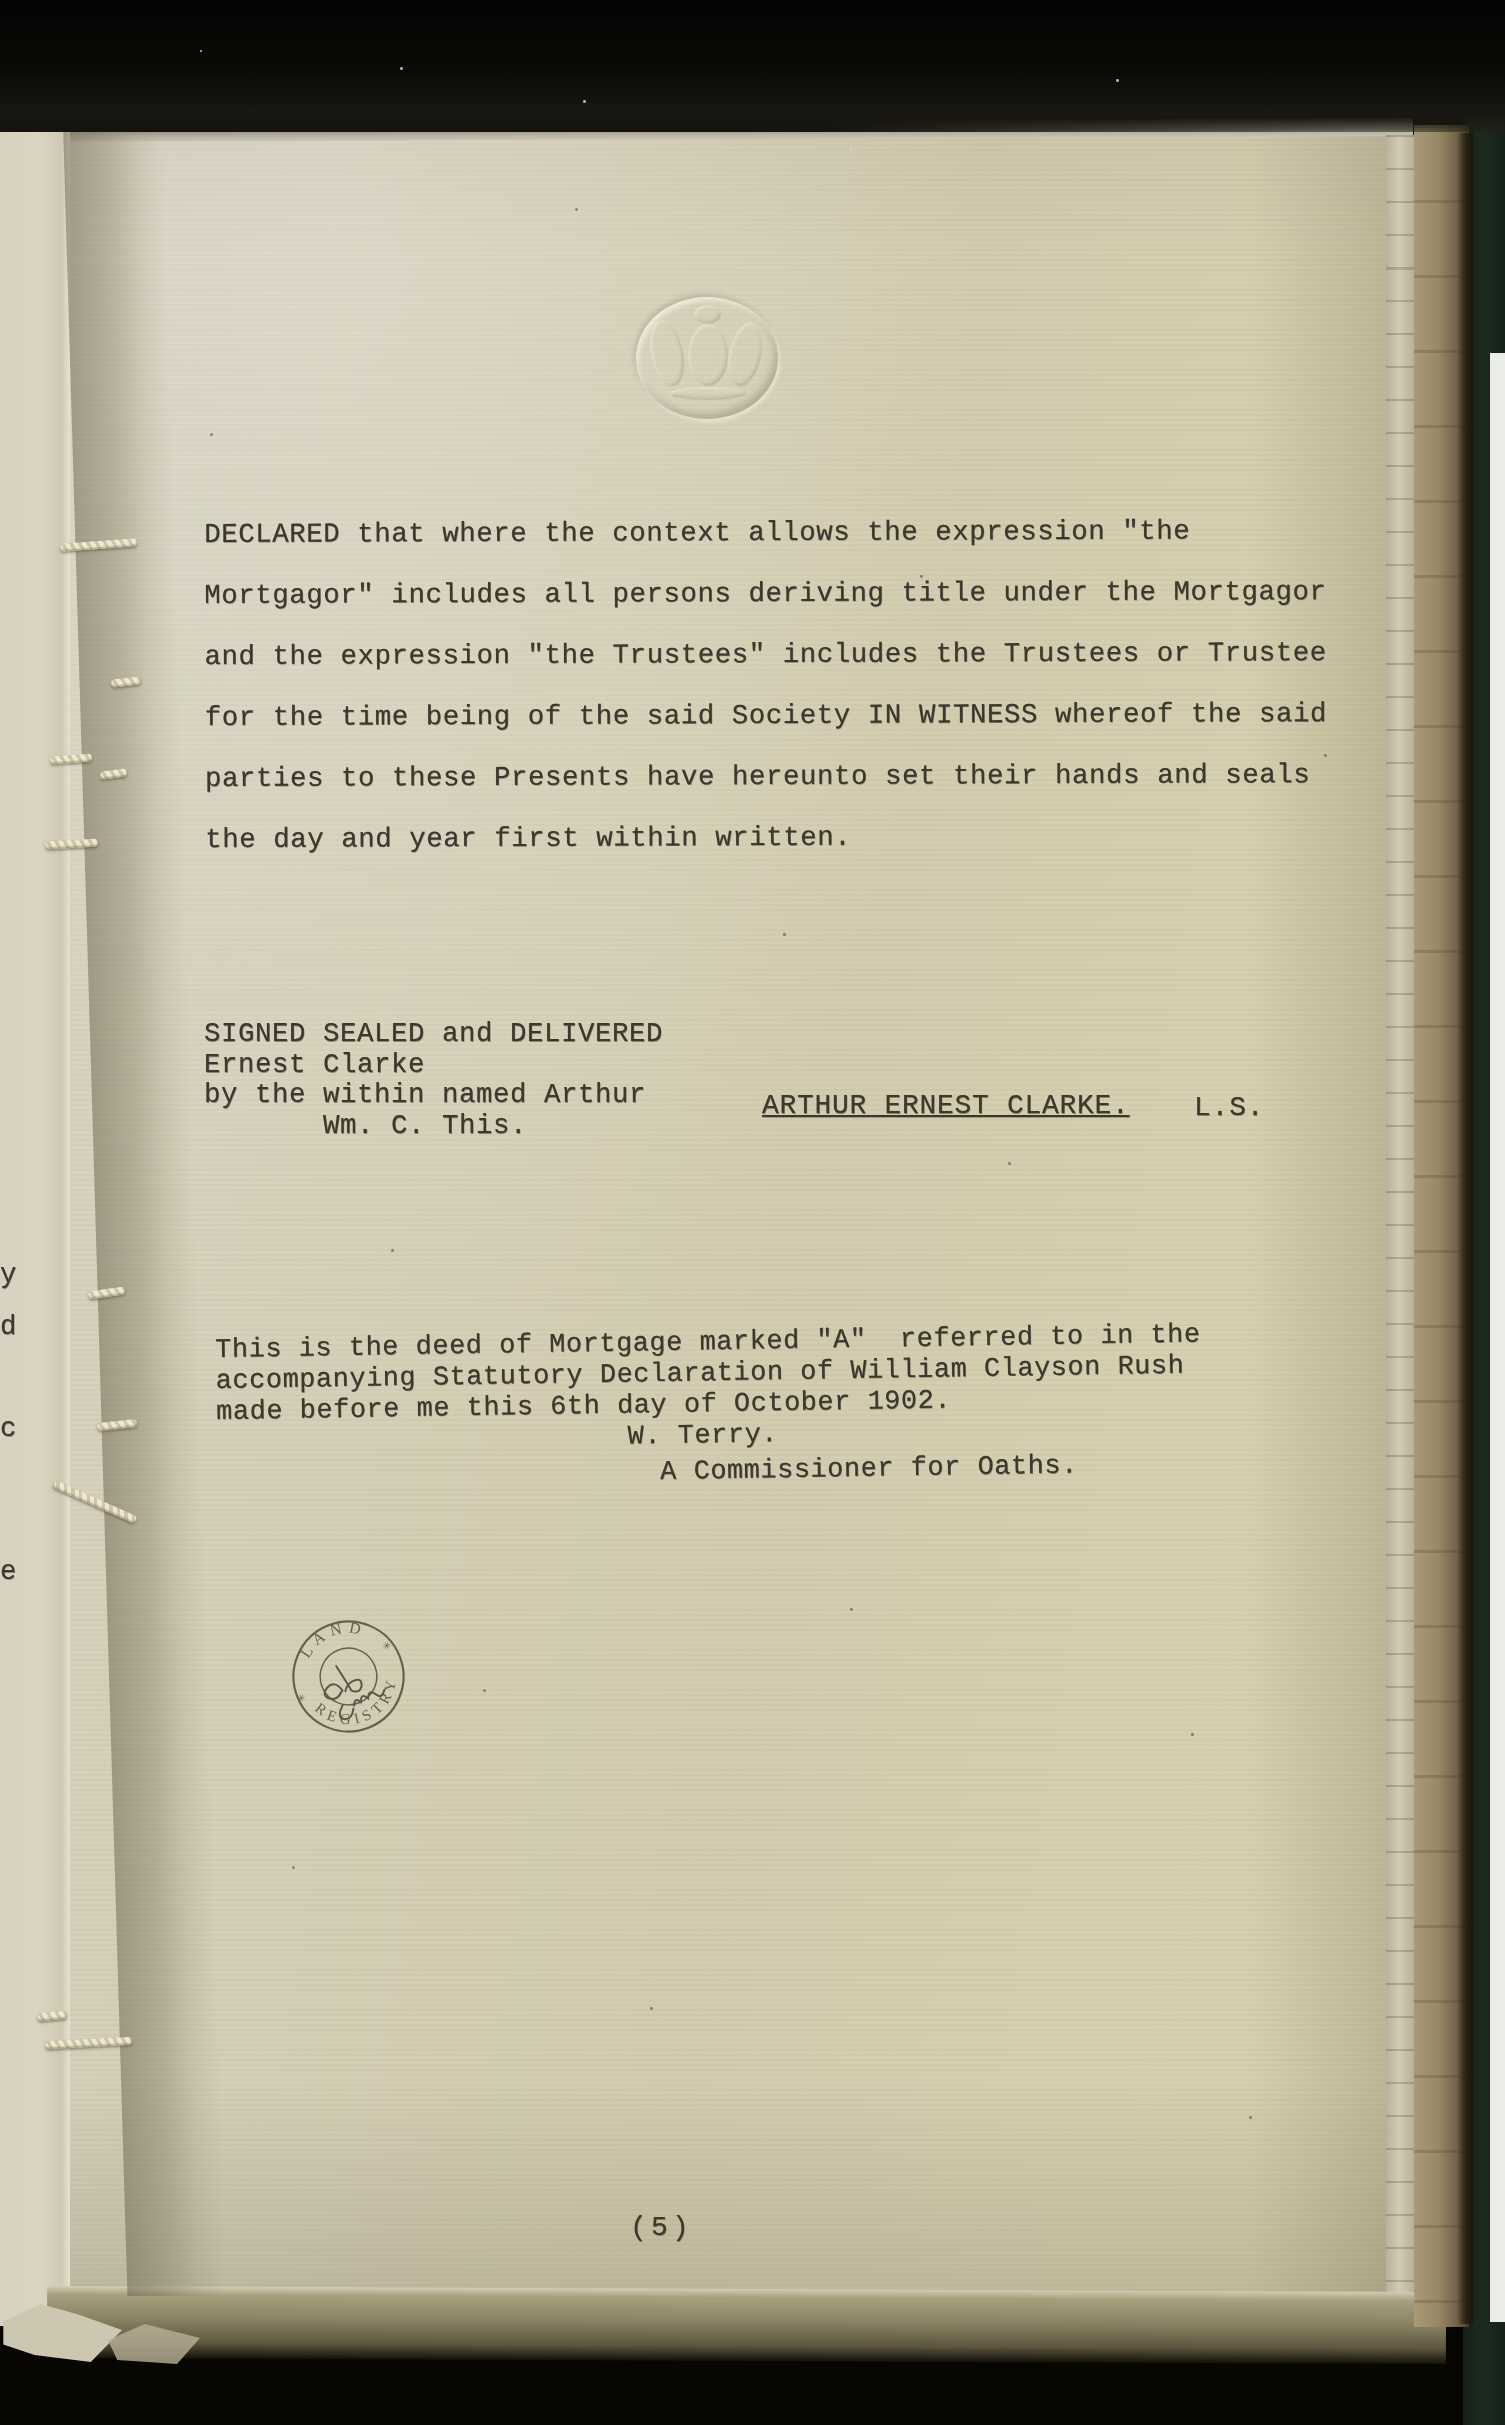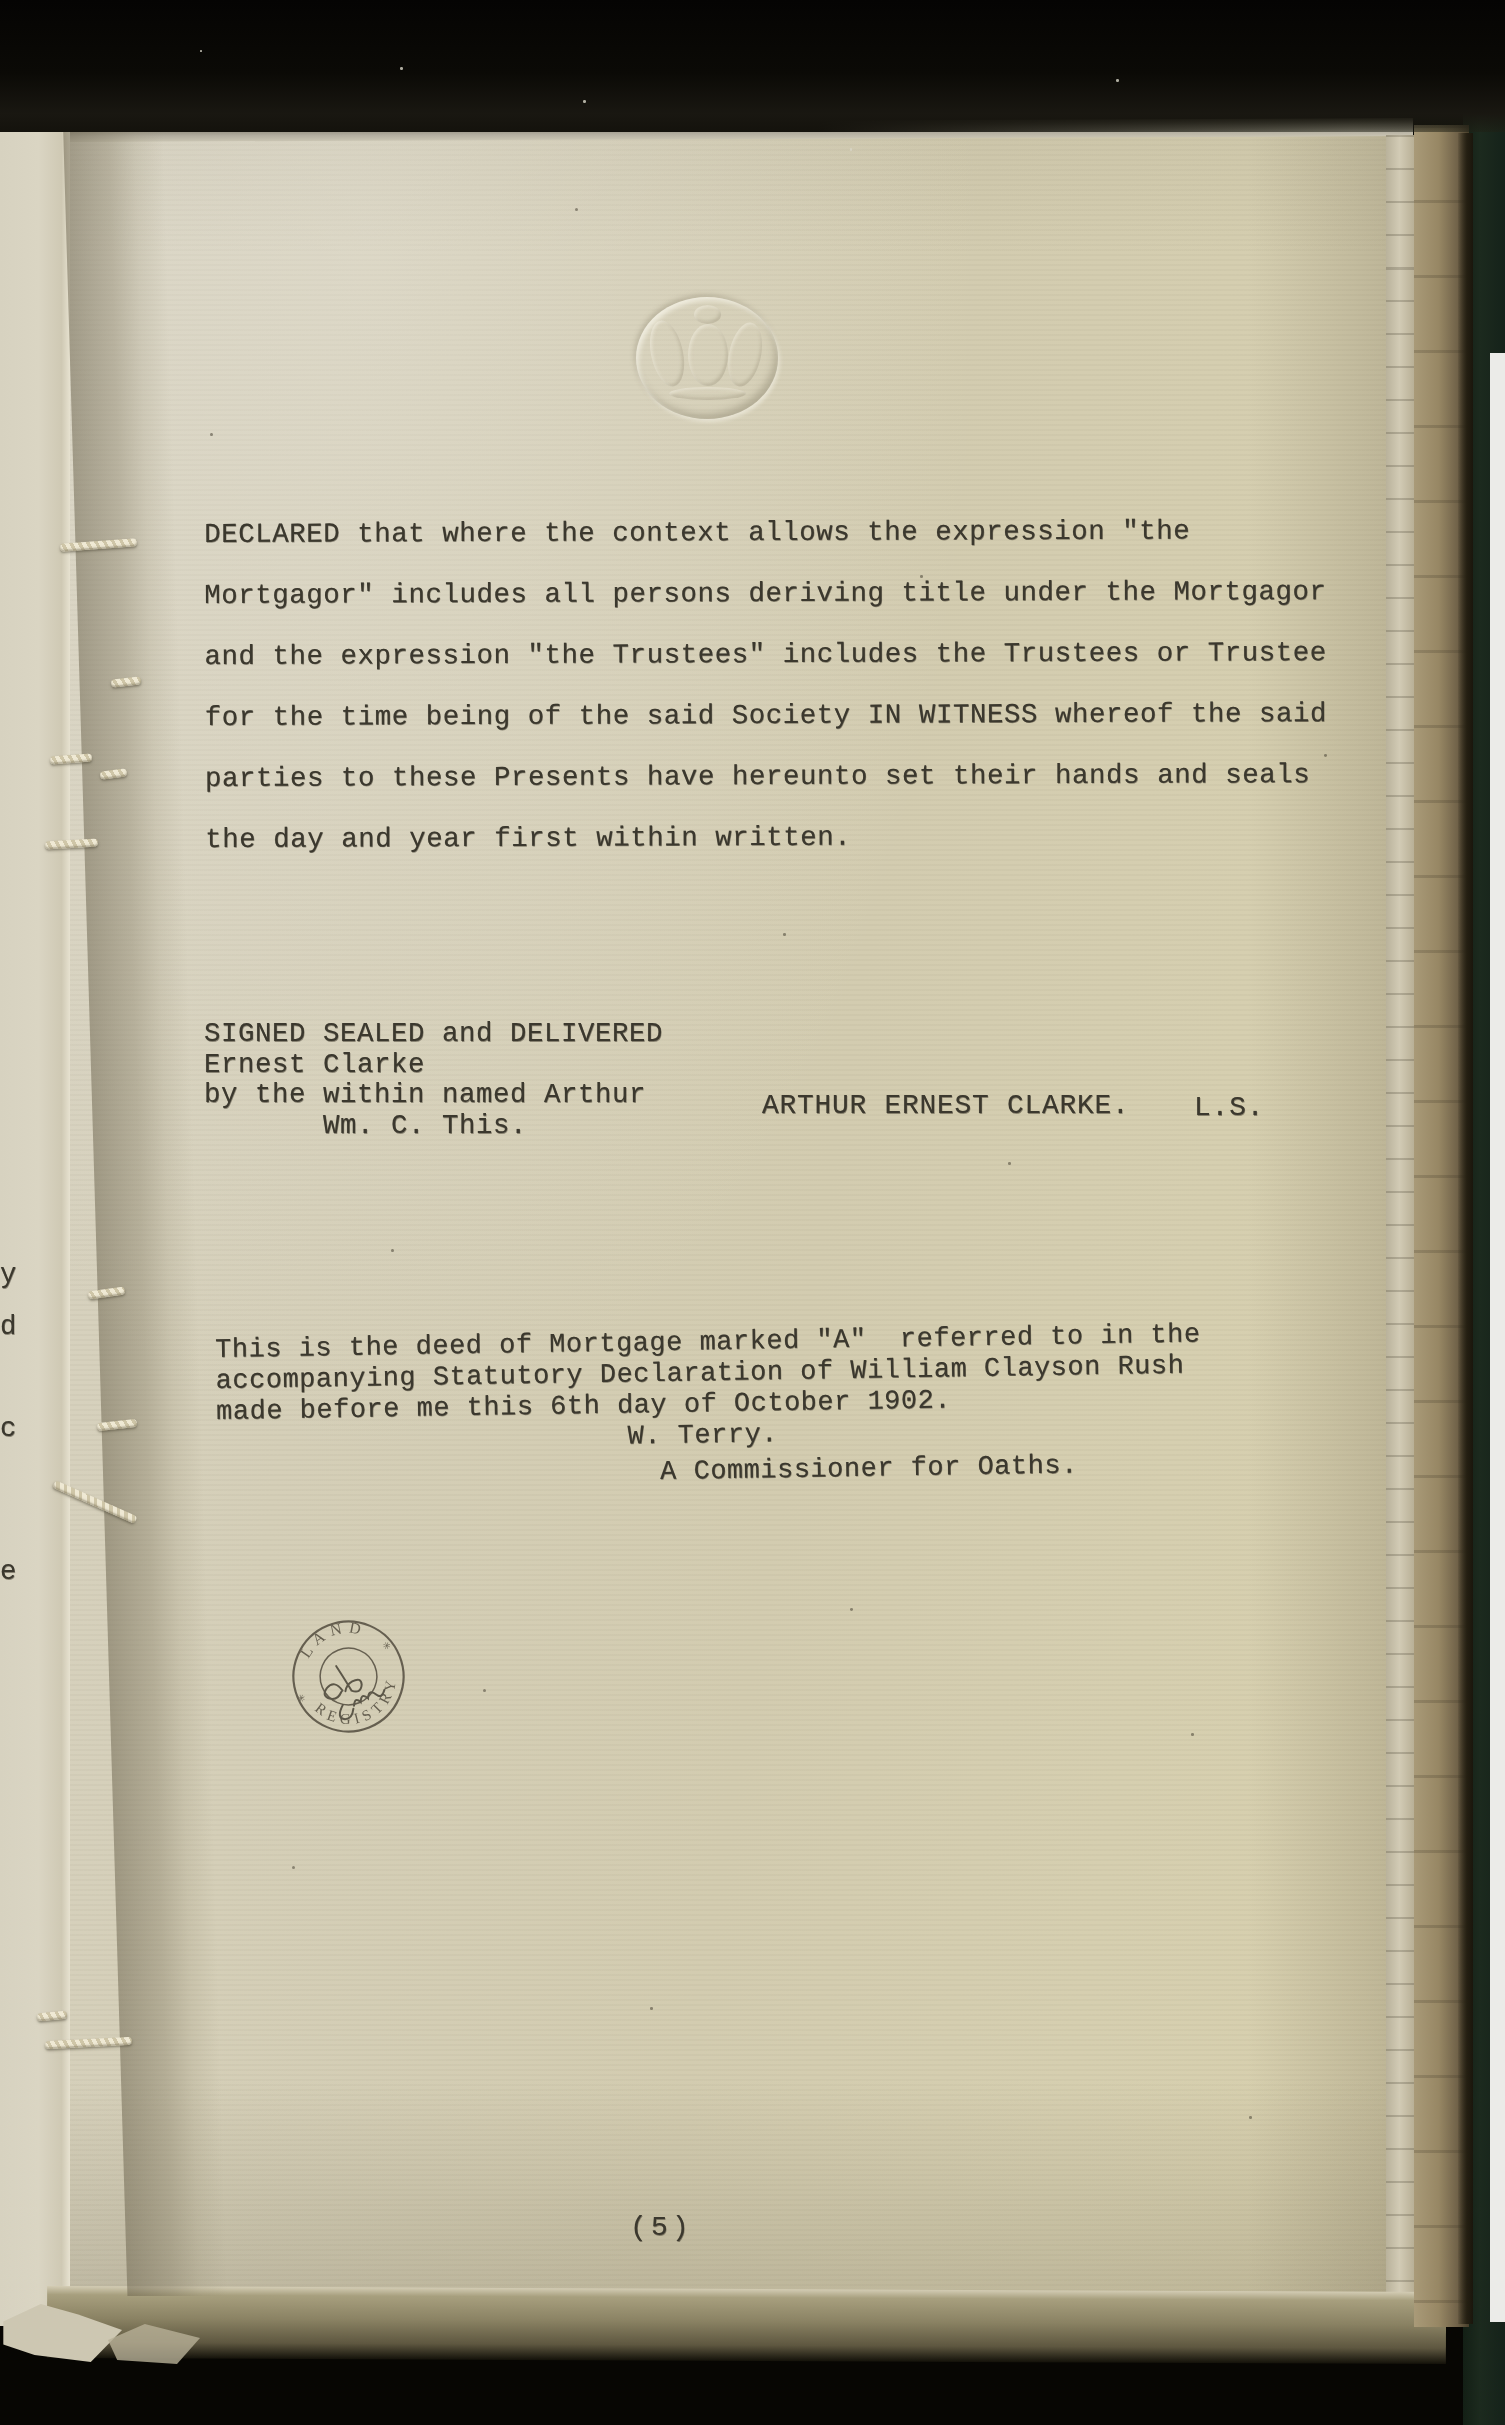--- a/index.html
+++ b/index.html
@@ -78,21 +78,21 @@
     text-shadow:0.5px 0.7px 0.5px rgba(59,54,42,.5),-0.2px 0 0.3px rgba(59,54,42,.28);}
   .tl{white-space:pre;}
 
   #para1{left:204px;top:504px;width:1183px;z-index:9;font-size:27.5px;letter-spacing:0.5px;
     transform:rotate(-.2deg);transform-origin:left top;}
   #para1 .tl{line-height:61px;}
 
   #attest{left:204px;top:1019px;width:833px;z-index:9;font-size:27.5px;letter-spacing:0.5px;}
   #attest .tl{line-height:30.5px;}
 
-  #clarke-sig{left:762px;top:1090px;z-index:9;font-size:28px;letter-spacing:0.7px;}
+  #clarke-sig{left:762px;top:1090px;z-index:9;font-size:28px;letter-spacing:0.7px;text-decoration:underline;}
   #ls-mark{left:1194px;top:1092px;z-index:9;font-size:28px;letter-spacing:0.8px;}
 
   #exhibit{left:215px;top:1335px;width:1083px;z-index:9;font-size:27px;letter-spacing:0.5px;
     transform:rotate(-.9deg);transform-origin:left top;}
   #exhibit .tl{line-height:31px;}
   #exhibit-signatory{margin-left:411px;}
   #exhibit-title{margin-left:443px;margin-top:5px;}
 
   #page-number{left:630px;top:2212px;z-index:9;font-size:28px;letter-spacing:4.2px;}
 

